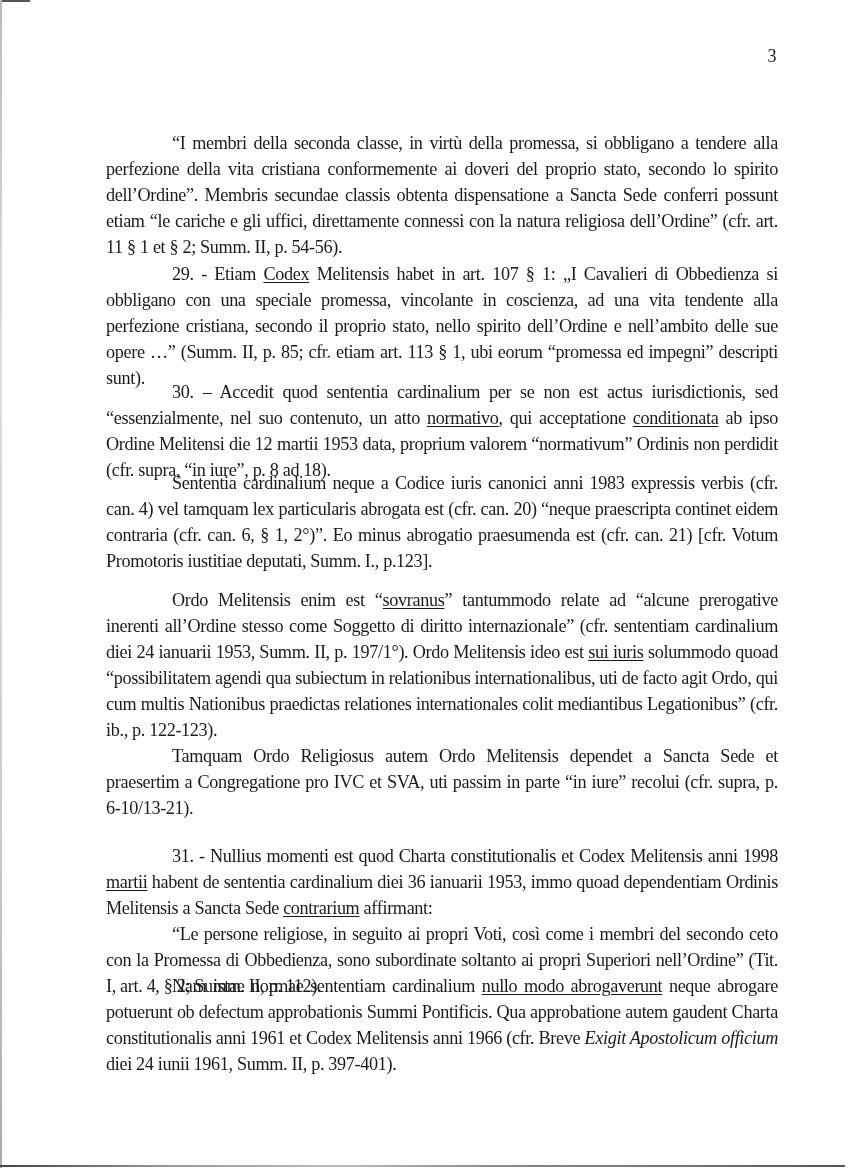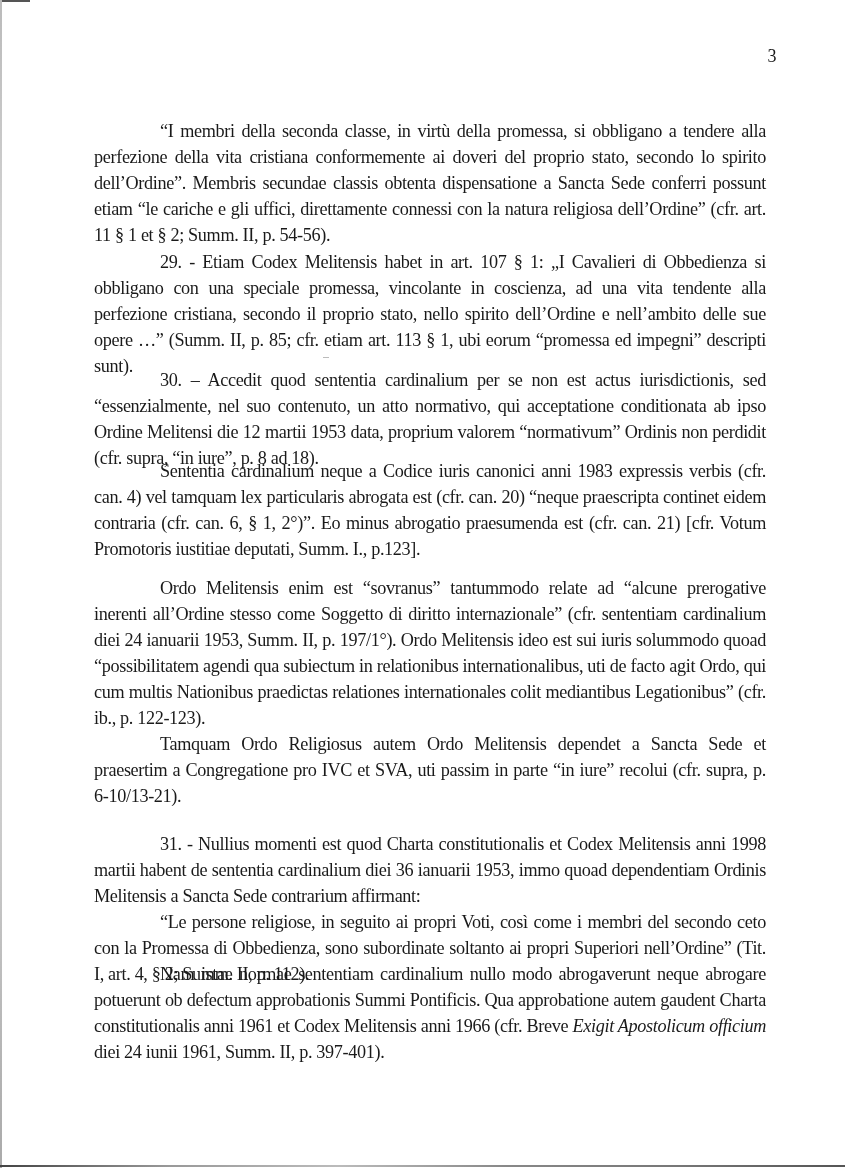--- a/index.html
+++ b/index.html
@@ -20,25 +20,25 @@
       background: linear-gradient(90deg, #444, #999 20%, #bbb 40%, #888 60%, #777 80%, #555);
     }
     .page-number {
       position: absolute; top: 46px; left: 750px; width: 26px; text-align: right;
       font-size: 18px; letter-spacing: -0.5px;
     }
     .para {
       position: absolute; left: 90px; width: 672px;
       font-size: 18.2px; line-height: 26px;
       text-align: justify; text-align-last: left;
-      margin: 4px;
+      margin: 16px;
       letter-spacing: -0.35px;
     }
     .para .indent { display: inline-block; width: 66px; }
-    .u { text-underline-offset: 2px; }
+    .u { text-decoration: underline; text-underline-offset: 2px; }
     .i { font-style: italic; }
     .stray-mark {
       position: absolute; width: 6px; height: 1px; background: #bbb;
     }
   </style>
 </head>
 <body>
 
 <div class="scan-top-mark"></div>
 <div class="scan-left-edge"></div>

